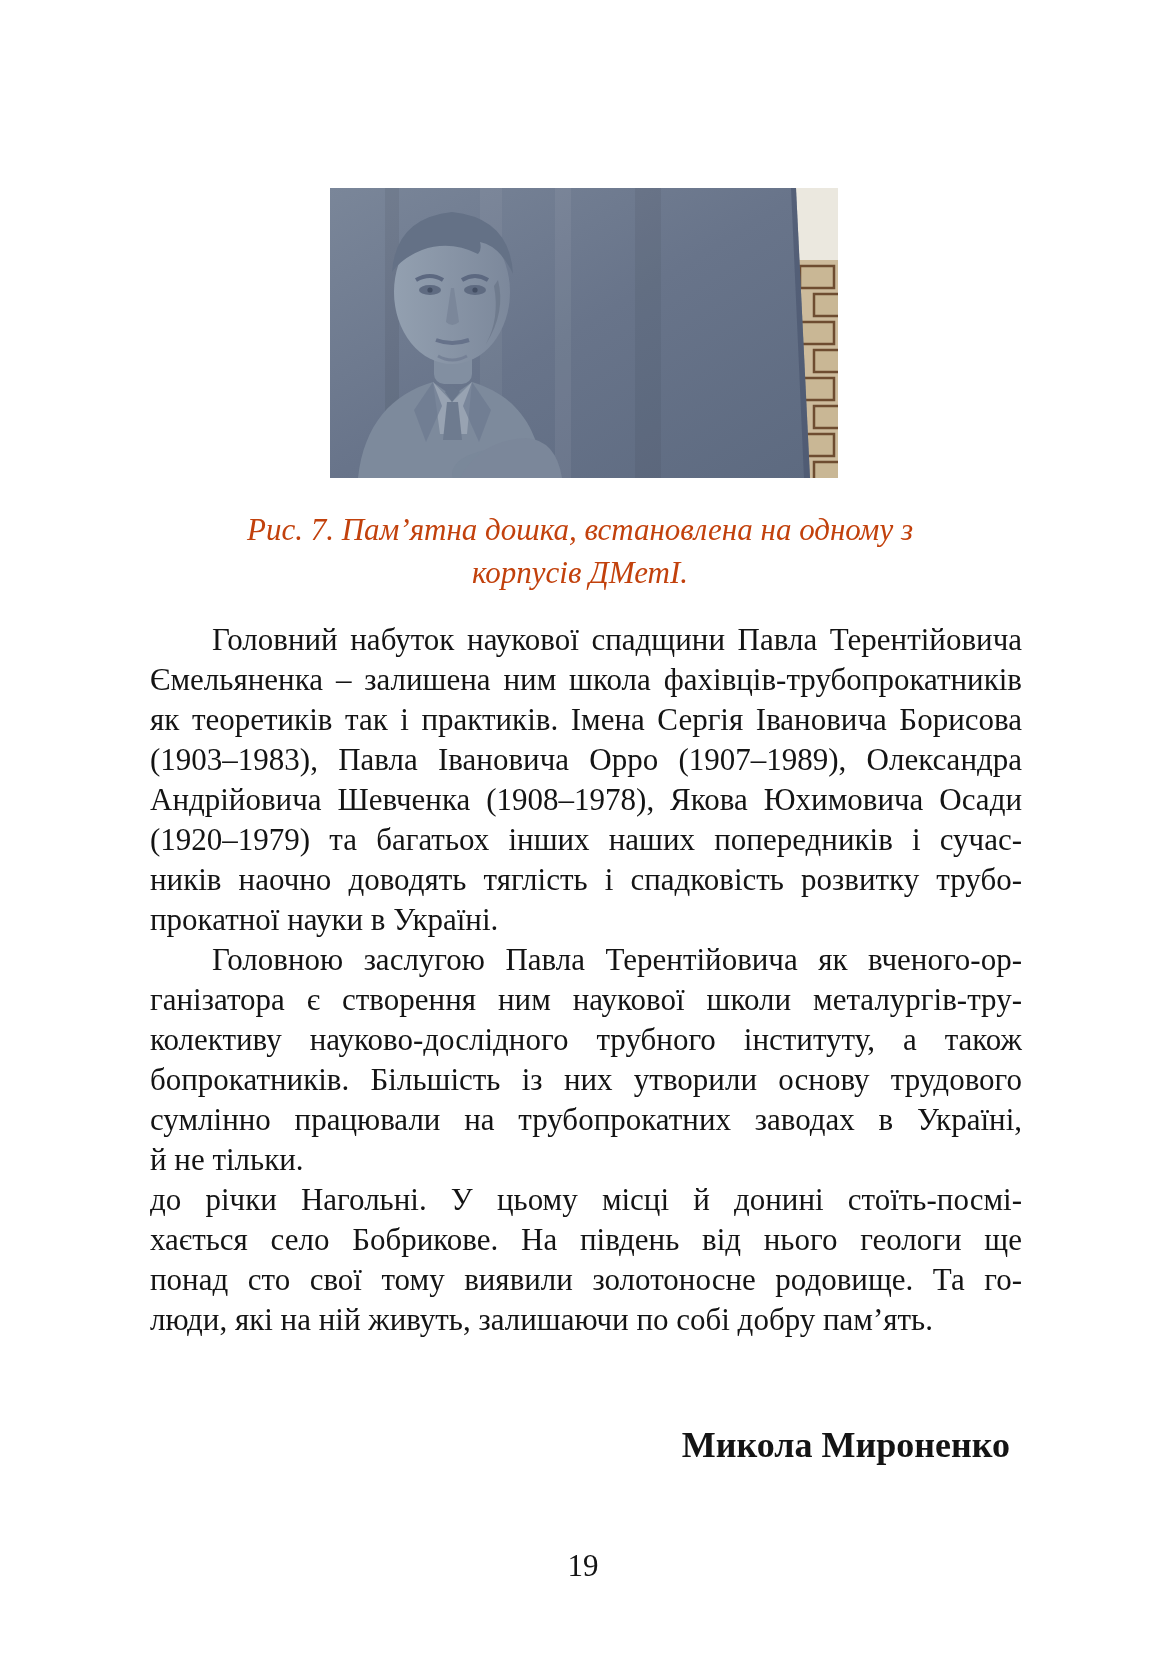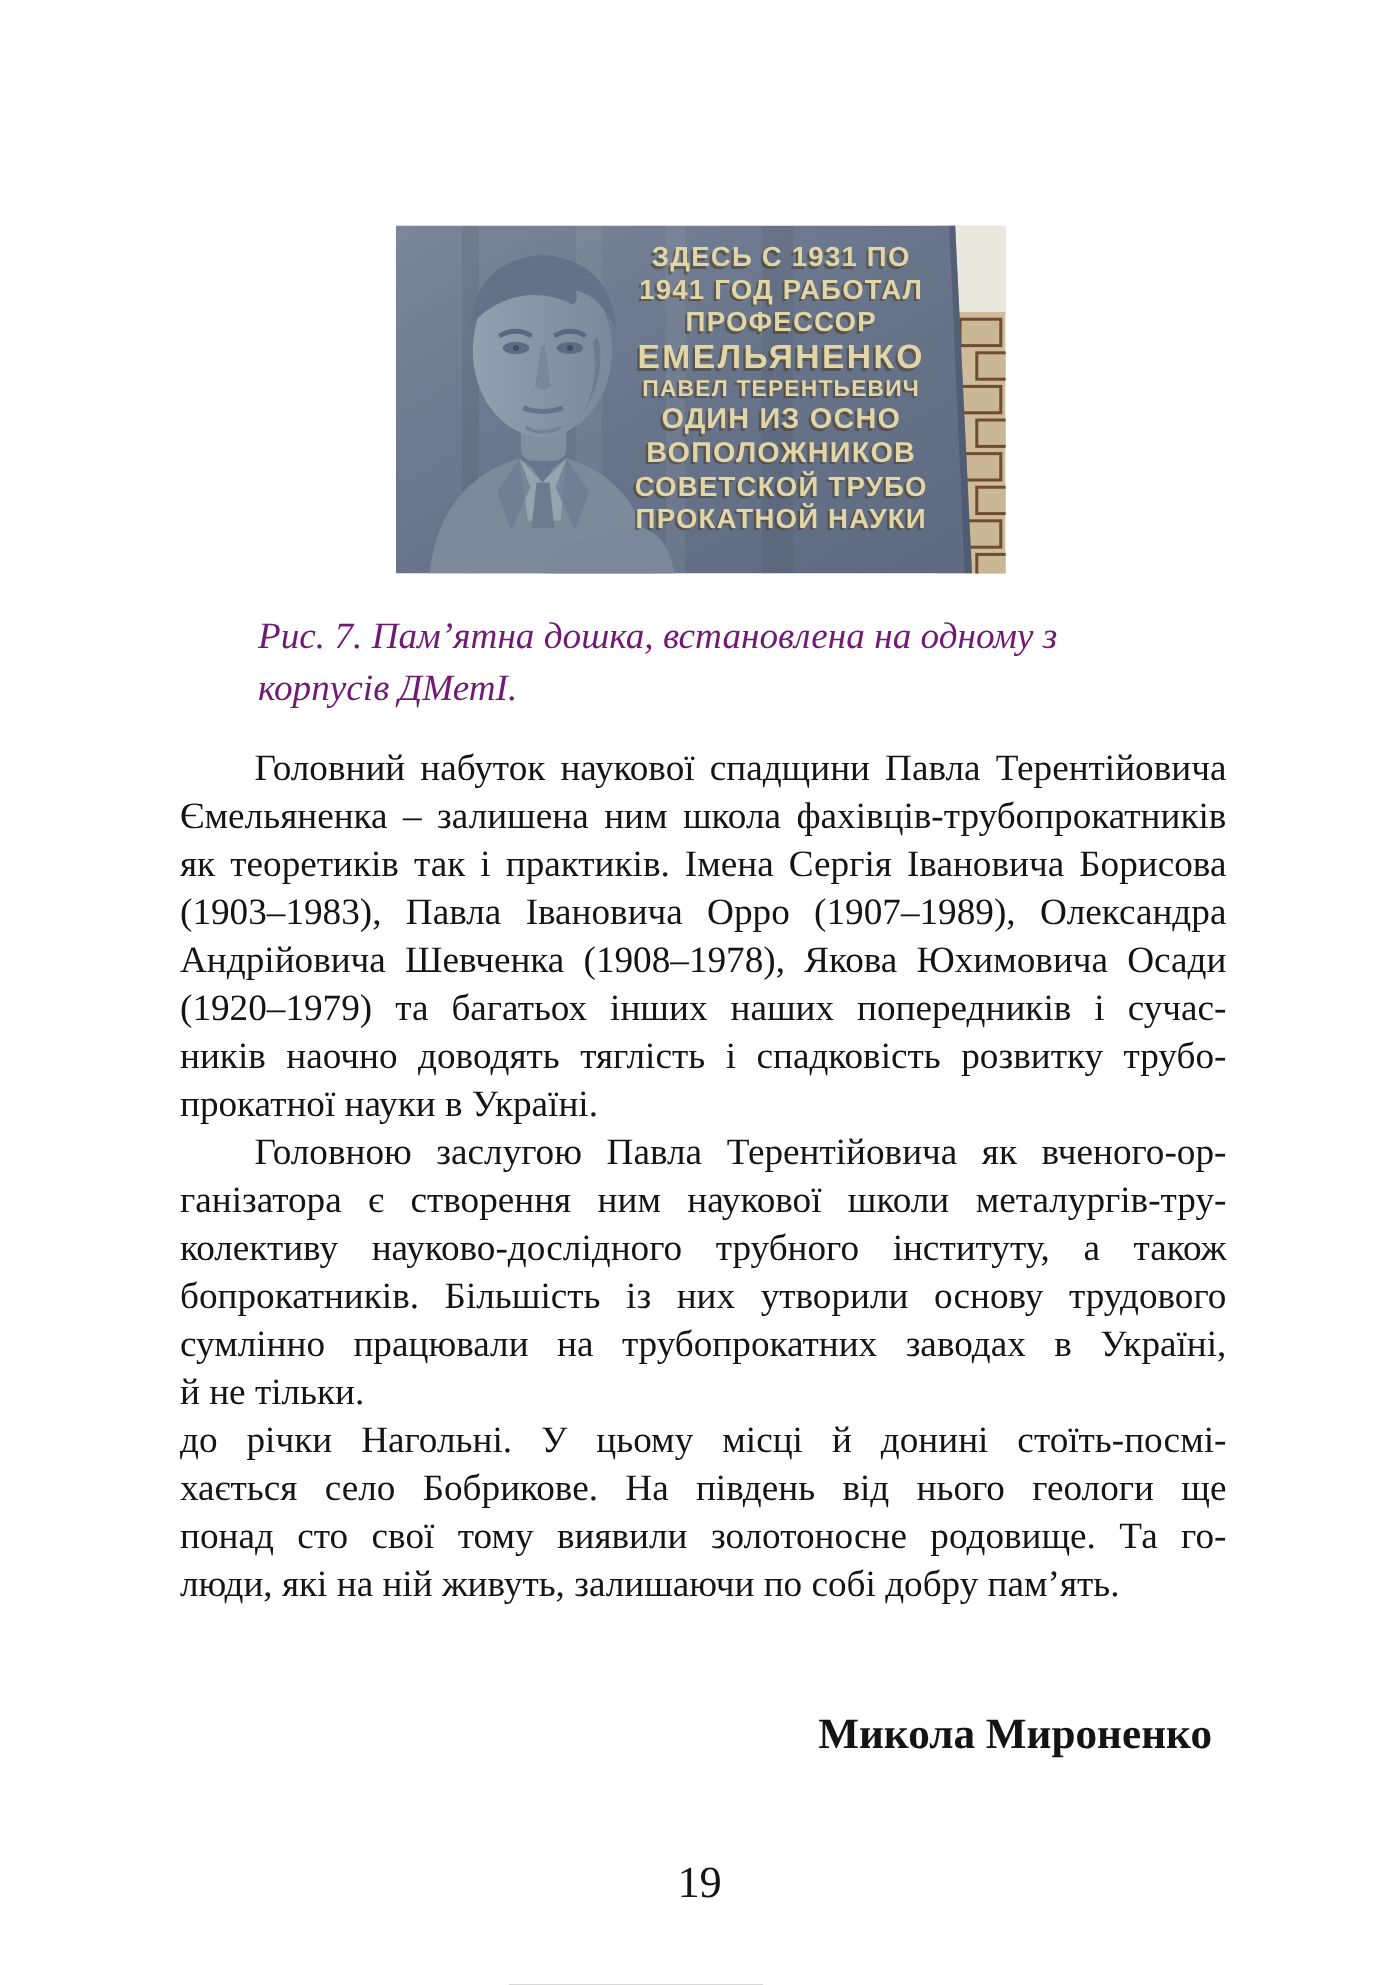--- a/index.html
+++ b/index.html
@@ -31,21 +31,22 @@
   .plaque-line{white-space:nowrap;font-size:23px;line-height:27px;}
   .plaque-line.l-xl{font-size:28px;line-height:31px;letter-spacing:2px;}
   .plaque-line.l-sm{font-size:19px;line-height:23px;letter-spacing:1px;}
   .plaque-line.l-md{font-size:24px;line-height:28px;}
 
   
   .caption{
     position:absolute;left:215px;top:508px;width:730px;
     font-style:italic;
     font-size:31px;line-height:43px;
-    color:#701a75;
+    color:#c2410c;
+    text-align:center;
   }
 
   
   .bodytext{
     position:absolute;left:150px;top:620px;width:872px;
     font-size:31px;line-height:40px;
   }
   .bl{
     text-align:justify;
     text-align-last:justify;
@@ -54,21 +55,21 @@
   .bl.first{text-indent:62px;}
   .bl.last{text-align-last:left;}
 
   
   .signature{
     position:absolute;top:1424px;right:156px;
     font-size:36px;font-weight:bold;
   }
   .pagenum{
     position:absolute;left:0;top:1548px;width:1166px;
-    text-align:center;font-size:37px;
+    text-align:center;font-size:31px;
   }
 </style>
 </head>
 <body>
 
 <div class="page">
 
   <div class="photo">
     <svg width="508" height="290" viewBox="0 0 508 290">
       <defs>
@@ -138,31 +139,20 @@
         <path d="M 106 152 Q 122 158 139 152" stroke="#66728a" stroke-width="4" fill="none"></path>
         <path d="M 108 168 Q 122 176 137 168" stroke="#6d7990" stroke-width="3" fill="none" opacity="0.7"></path>
 
         <path d="M 168 92 Q 176 124 156 156 Q 170 130 164 98 Z" fill="#6b7789" opacity="0.8"></path>
 
         <ellipse cx="176" cy="286" rx="54" ry="26" fill="#76839655"></ellipse>
         <path d="M 130 290 Q 150 252 196 250 Q 226 252 232 290 Z" fill="#7b879a"></path>
       </g>
     </svg>
 
-    <div class="plaque-text">
-      <div class="plaque-line">ЗДЕСЬ С 1931 ПО</div>
-      <div class="plaque-line">1941 ГОД РАБОТАЛ</div>
-      <div class="plaque-line">ПРОФЕССОР</div>
-      <div class="plaque-line l-xl">ЕМЕЛЬЯНЕНКО</div>
-      <div class="plaque-line l-sm">ПАВЕЛ ТЕРЕНТЬЕВИЧ</div>
-      <div class="plaque-line l-md">ОДИН ИЗ ОСНО</div>
-      <div class="plaque-line l-md">ВОПОЛОЖНИКОВ</div>
-      <div class="plaque-line">СОВЕТСКОЙ ТРУБО</div>
-      <div class="plaque-line">ПРОКАТНОЙ НАУКИ</div>
-    </div>
   </div>
 
   <div class="caption">
     <div>Рис. 7. Пам’ятна дошка, встановлена на одному з</div>
     <div>корпусів ДМетІ.</div>
   </div>
 
   <div class="bodytext">
 
     <div class="bl first">Головний набуток наукової спадщини Павла Терентійовича</div>

